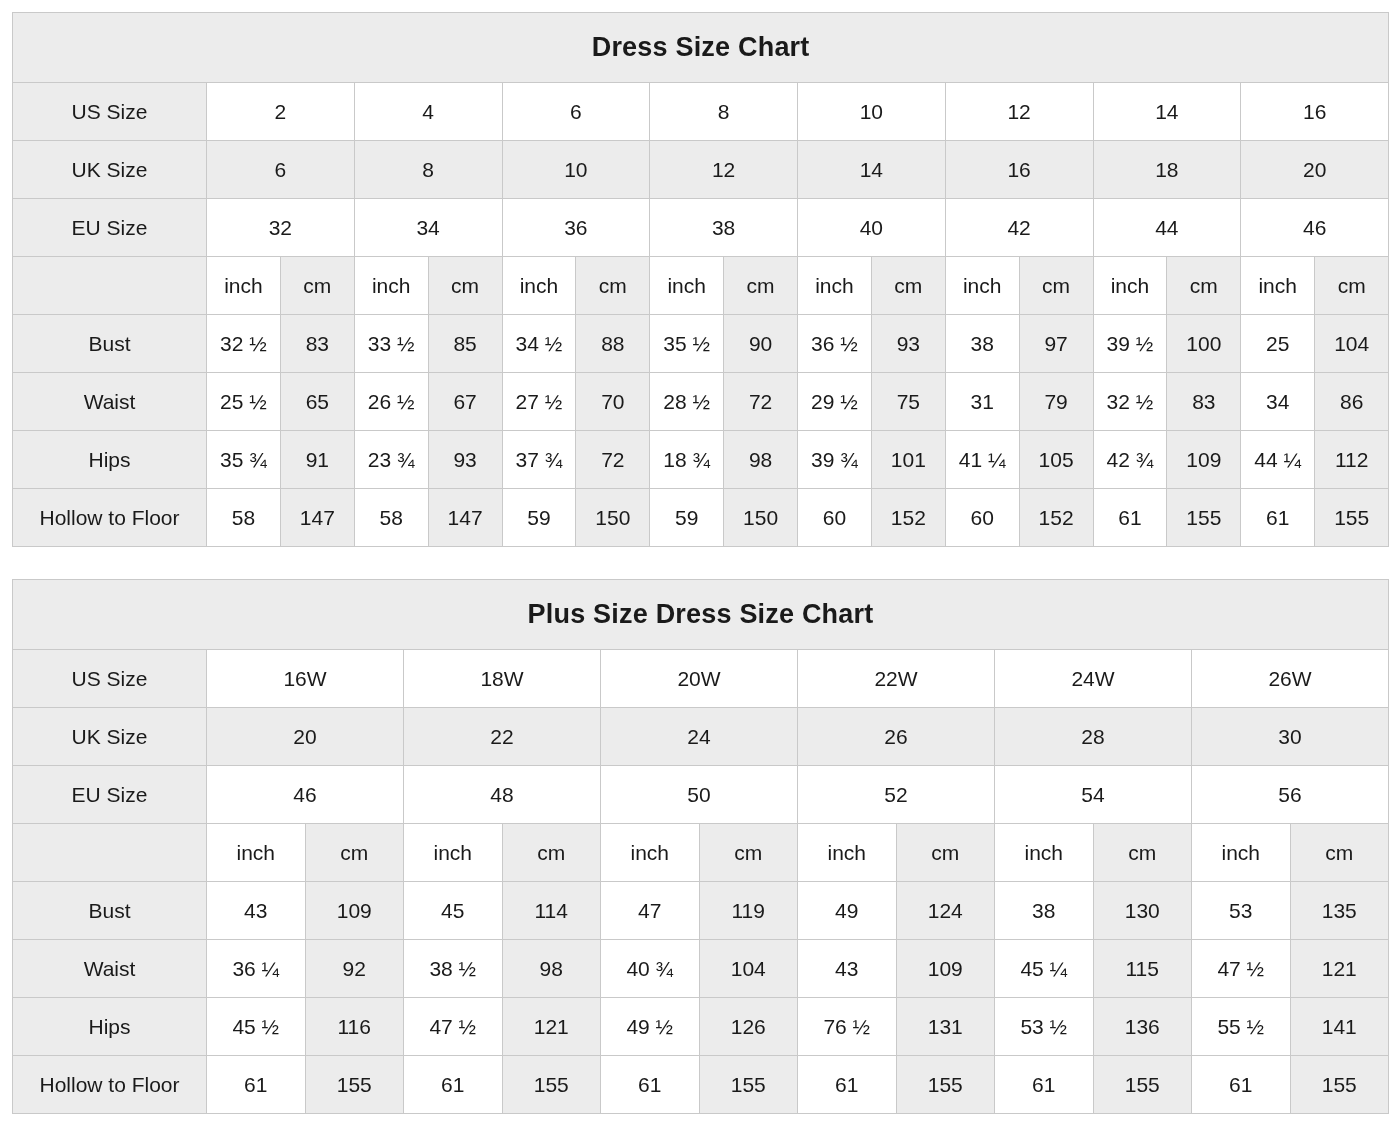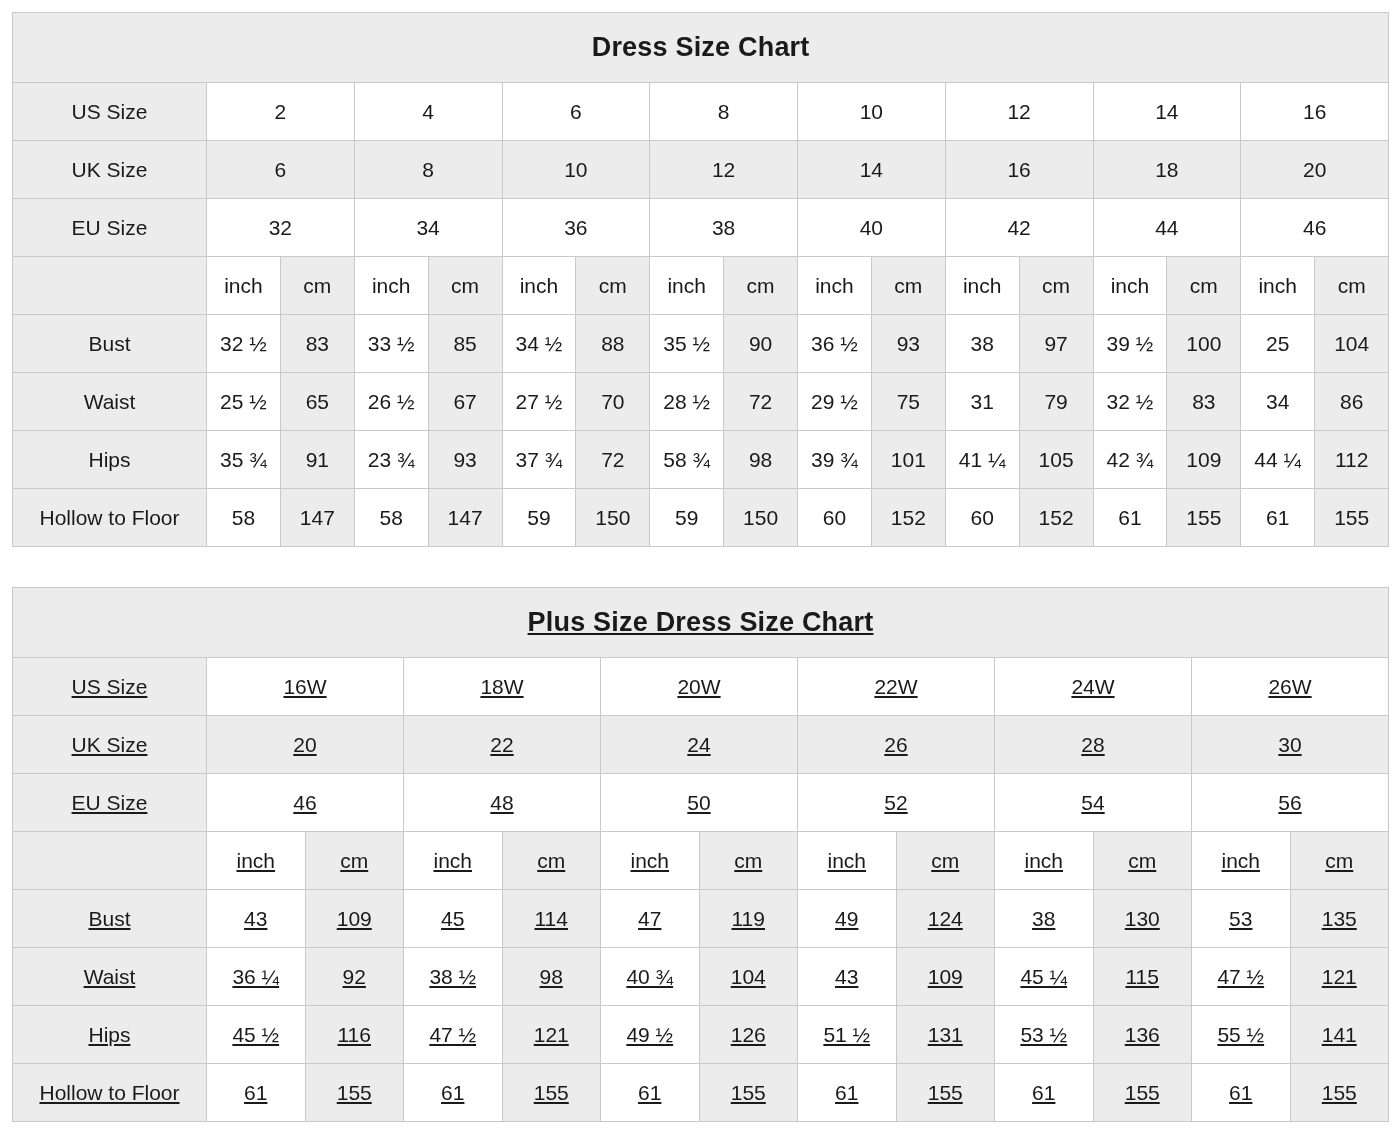--- a/index.html
+++ b/index.html
@@ -18,22 +18,21 @@
     padding: 12px 12px 12px 12px;
     box-sizing: border-box;
   }
   table.size-chart {
     border-collapse: collapse;
     width: 1376px;
     table-layout: fixed;
     border: 1px solid #c9c9c9;
   }
   table.size-chart + table.size-chart {
-    margin-top: 40px;
-    text-decoration: underline;
+    margin-top: 32px;
   }
   table.size-chart td, table.size-chart th {
     border: 1px solid #c9c9c9;
     text-align: center;
     vertical-align: middle;
     font-size: 21px;
     font-weight: normal;
     height: 58px;
     padding: 0 2px;
     box-sizing: border-box;
@@ -178,21 +177,21 @@
             <td class="shade">86</td>
           </tr>
           <tr>
             <td class="rowhead">Hips</td>
             <td>35 ¾</td>
             <td class="shade">91</td>
             <td>23 ¾</td>
             <td class="shade">93</td>
             <td>37 ¾</td>
             <td class="shade">72</td>
-            <td>58 ¾</td>
+            <td>18 ¾</td>
             <td class="shade">98</td>
             <td>39 ¾</td>
             <td class="shade">101</td>
             <td>41 ¼</td>
             <td class="shade">105</td>
             <td>42 ¾</td>
             <td class="shade">109</td>
             <td>44 ¼</td>
             <td class="shade">112</td>
           </tr>
@@ -310,21 +309,21 @@
             <td class="shade">121</td>
           </tr>
           <tr>
             <td class="rowhead">Hips</td>
             <td>45 ½</td>
             <td class="shade">116</td>
             <td>47 ½</td>
             <td class="shade">121</td>
             <td>49 ½</td>
             <td class="shade">126</td>
-            <td>51 ½</td>
+            <td>76 ½</td>
             <td class="shade">131</td>
             <td>53 ½</td>
             <td class="shade">136</td>
             <td>55 ½</td>
             <td class="shade">141</td>
           </tr>
           <tr>
             <td class="rowhead">Hollow to Floor</td>
             <td>61</td>
             <td class="shade">155</td>

